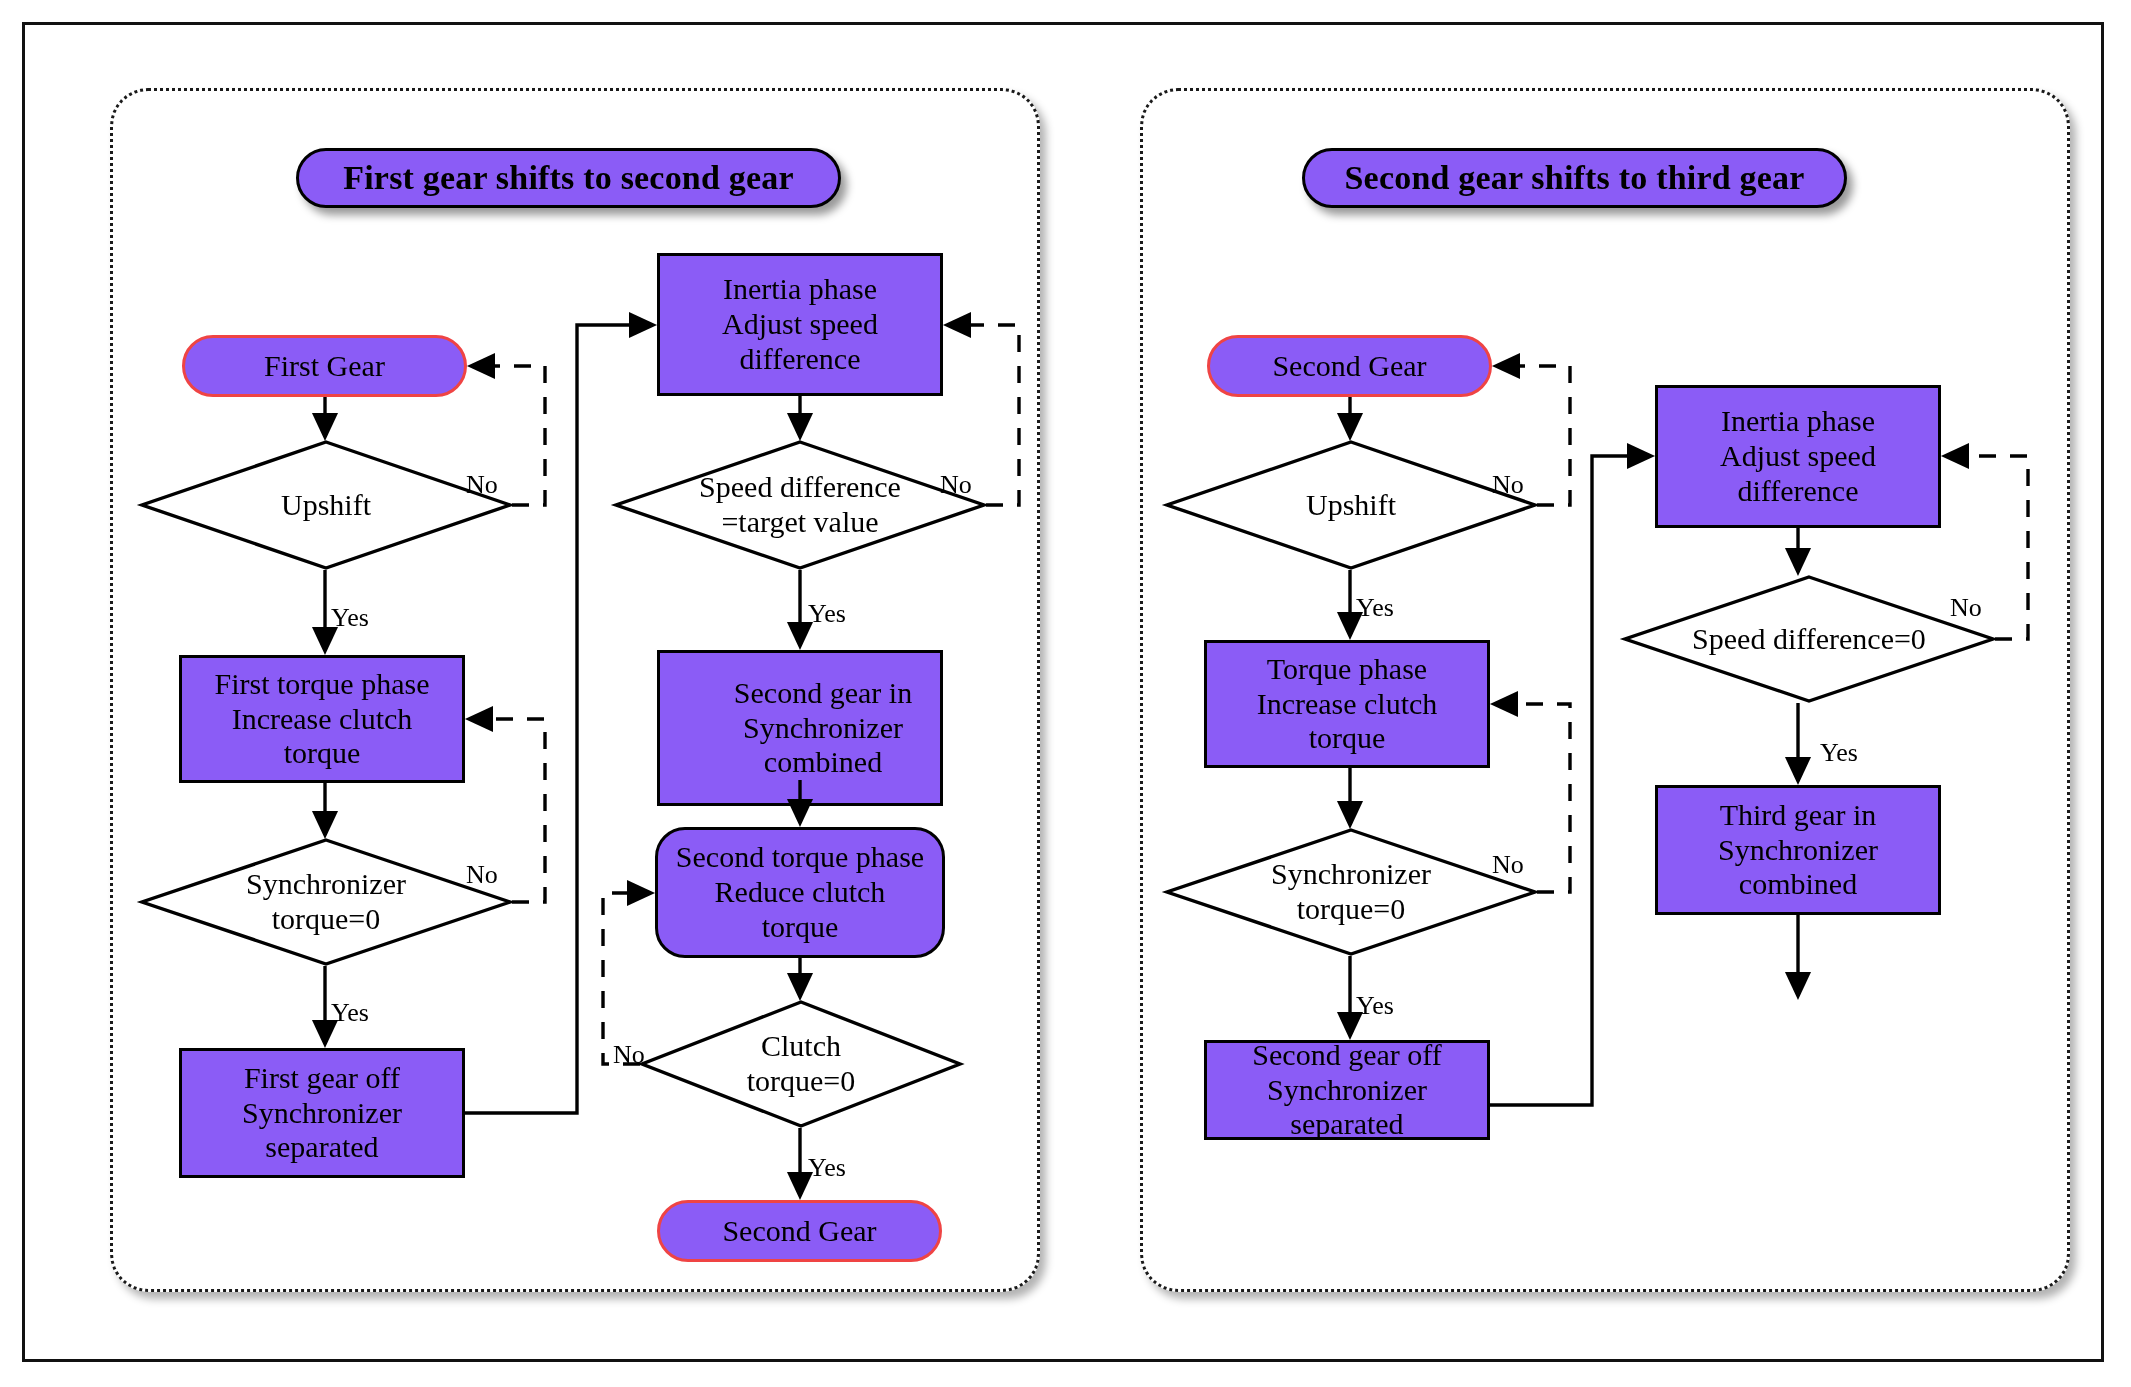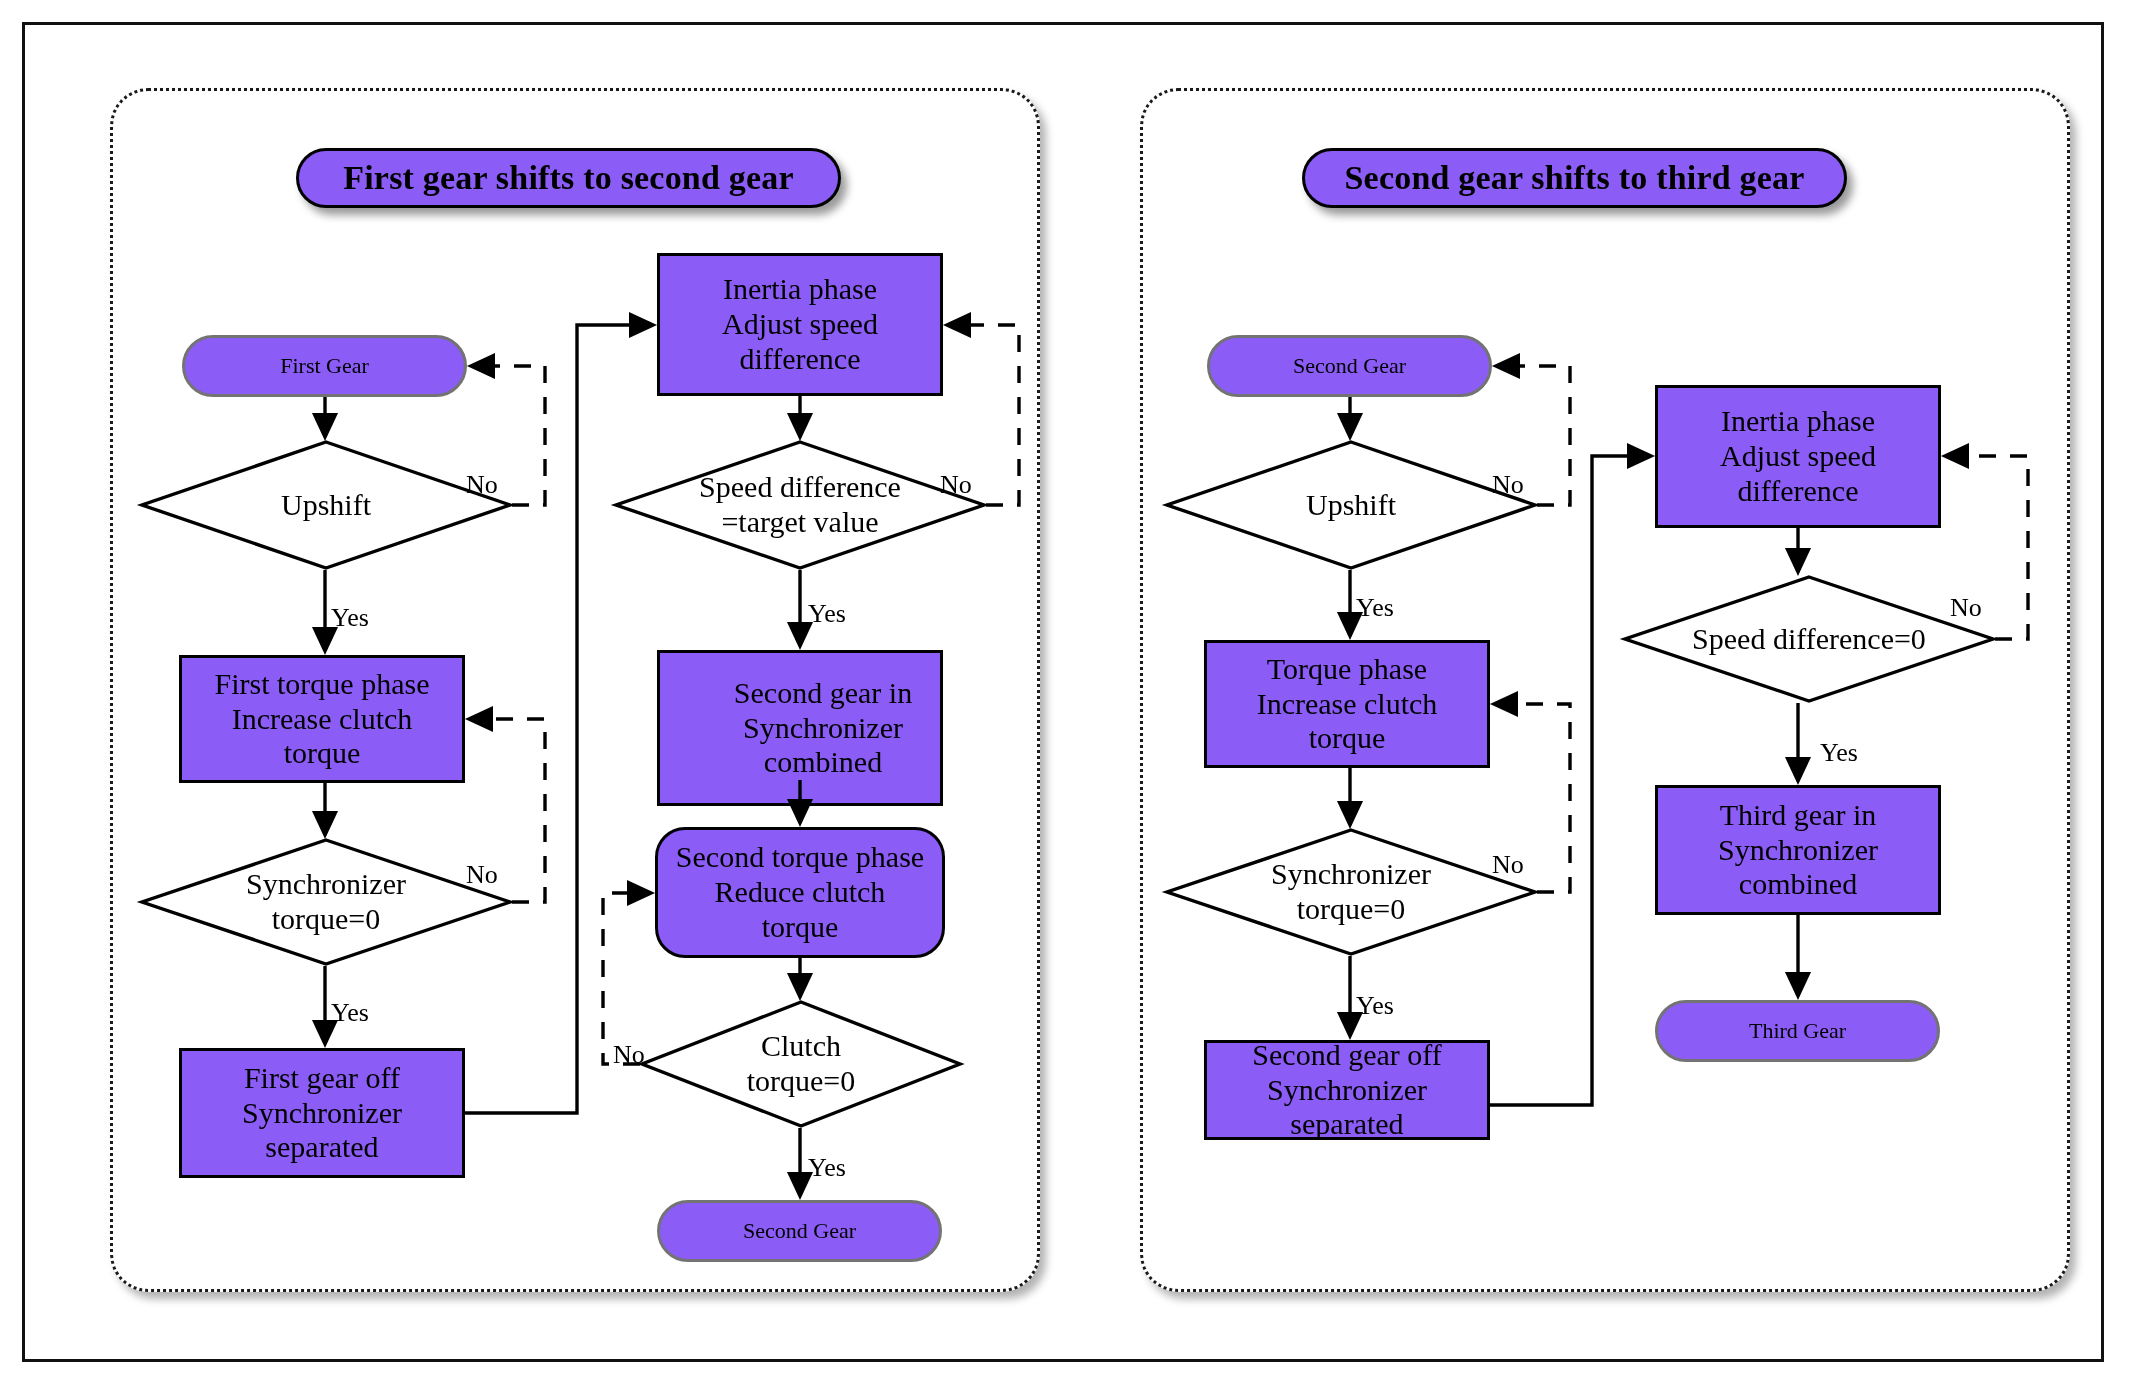--- a/index.html
+++ b/index.html
@@ -58,23 +58,23 @@
     text-align: center;
     color: #000;
     background: #8b5cf6;
     line-height: 1.16;
   }
   .rect {
     border: 3px solid #000;
     font-size: 30px;
   }
   .stadium {
-    border: 3px solid #737373;
+    border: 3px solid #ef4444;
     border-radius: 999px;
-    font-size: 22px;
+    font-size: 30px;
     text-align: right;
   }
   .title-pill {
     border: 3px solid #000;
     border-radius: 999px;
     font-size: 34px;
     font-weight: bold;
     box-shadow: 6px 7px 8px rgba(0,0,0,0.40);
     letter-spacing: 0.2px;
   }
@@ -236,21 +236,20 @@
     </svg>
     <div class="dlabel">Speed difference=0</div>
   </div>
 
   <div class="node rect" style="left:1655px; top:785px; width:286px; height:130px;">
     <div style="white-space:pre-line">Third gear in
 Synchronizer
 combined</div>
   </div>
 
-  <div class="node stadium" style="left:1655px; top:1000px; width:285px; height:62px;">Third Gear</div>
 
   <div class="elabel" style="left:1492px; top:472px;">No</div>
   <div class="elabel" style="left:1356px; top:595px;">Yes</div>
   <div class="elabel" style="left:1492px; top:852px;">No</div>
   <div class="elabel" style="left:1356px; top:993px;">Yes</div>
   <div class="elabel" style="left:1950px; top:595px;">No</div>
   <div class="elabel" style="left:1820px; top:740px;">Yes</div>
 
   <svg class="wires" width="2131" height="1387" viewBox="0 0 2131 1387">
     <defs>

